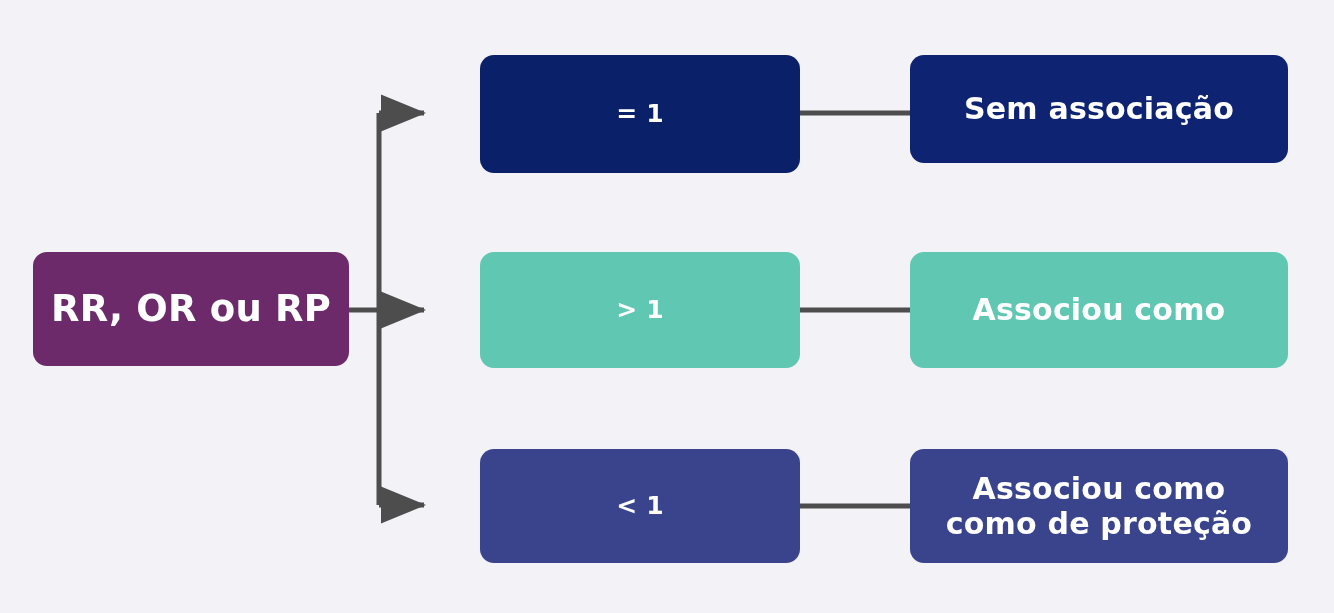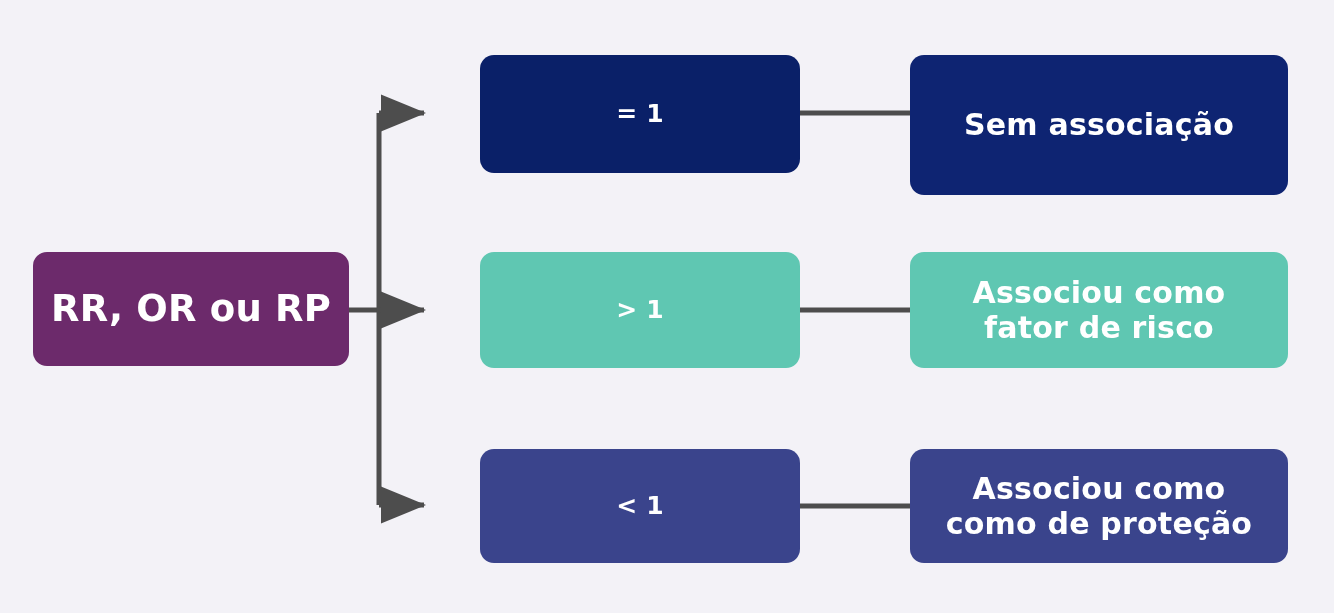--- a/index.html
+++ b/index.html
@@ -60,21 +60,21 @@
   .node-value.row-1 { top: 55px; }
   .node-value.row-2 { top: 252px; height: 116px; }
   .node-value.row-3 { top: 449px; height: 114px; }
 
   
   .node-label {
     left: 910px;
     width: 378px;
     font-size: 30px;
   }
-  .node-label.row-1 { top: 55px;  height: 140px; }
+  .node-label.row-1 { top: 55px;  height: 108px; }
   .node-label.row-2 { top: 252px; height: 116px; }
   .node-label.row-3 { top: 449px; height: 114px; }
 
   .node-label .line2 { display: block; }
 </style>
 </head>
 <body style="background: rgb(243, 242, 247);">
 
 <div id="diagram" style="background: rgb(243, 242, 247);">
 
@@ -124,21 +124,20 @@
     <span>
       <span class="line1">Sem associação</span>
     </span>
   </div>
 
   <div class="node node-value row-2" style="background: rgb(95, 199, 178);">&gt; 1</div>
 
   <div class="node node-label row-2" style="background: rgb(95, 199, 178);">
     <span>
       <span class="line1">Associou como</span>
-      <span class="line2">fator de risco</span>
     </span>
   </div>
 
   <div class="node node-value row-3" style="background: rgb(58, 68, 140);">&lt; 1</div>
 
   <div class="node node-label row-3" style="background: rgb(58, 68, 140);">
     <span>
       <span class="line1">Associou como</span>
       <span class="line2">como de proteção</span>
     </span>

